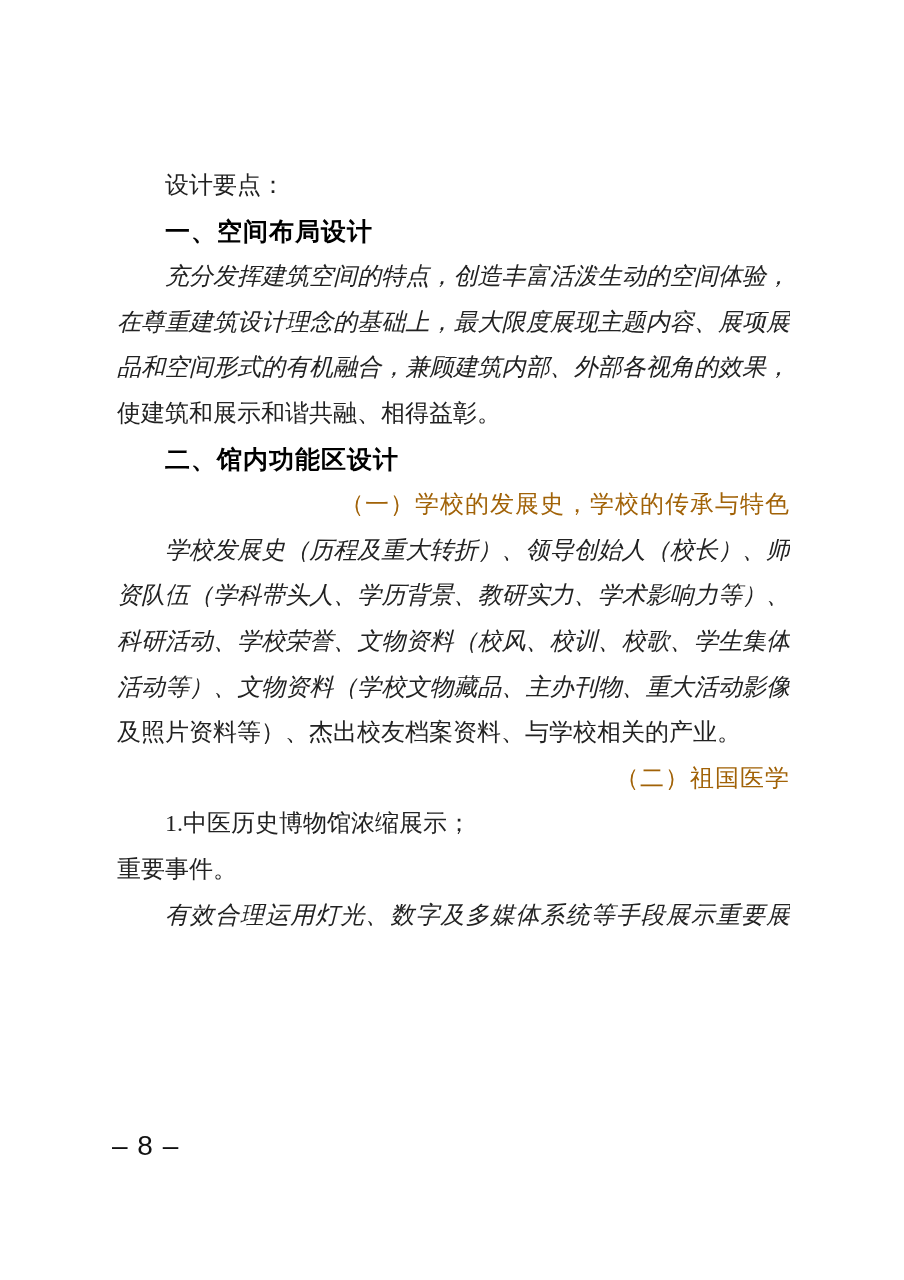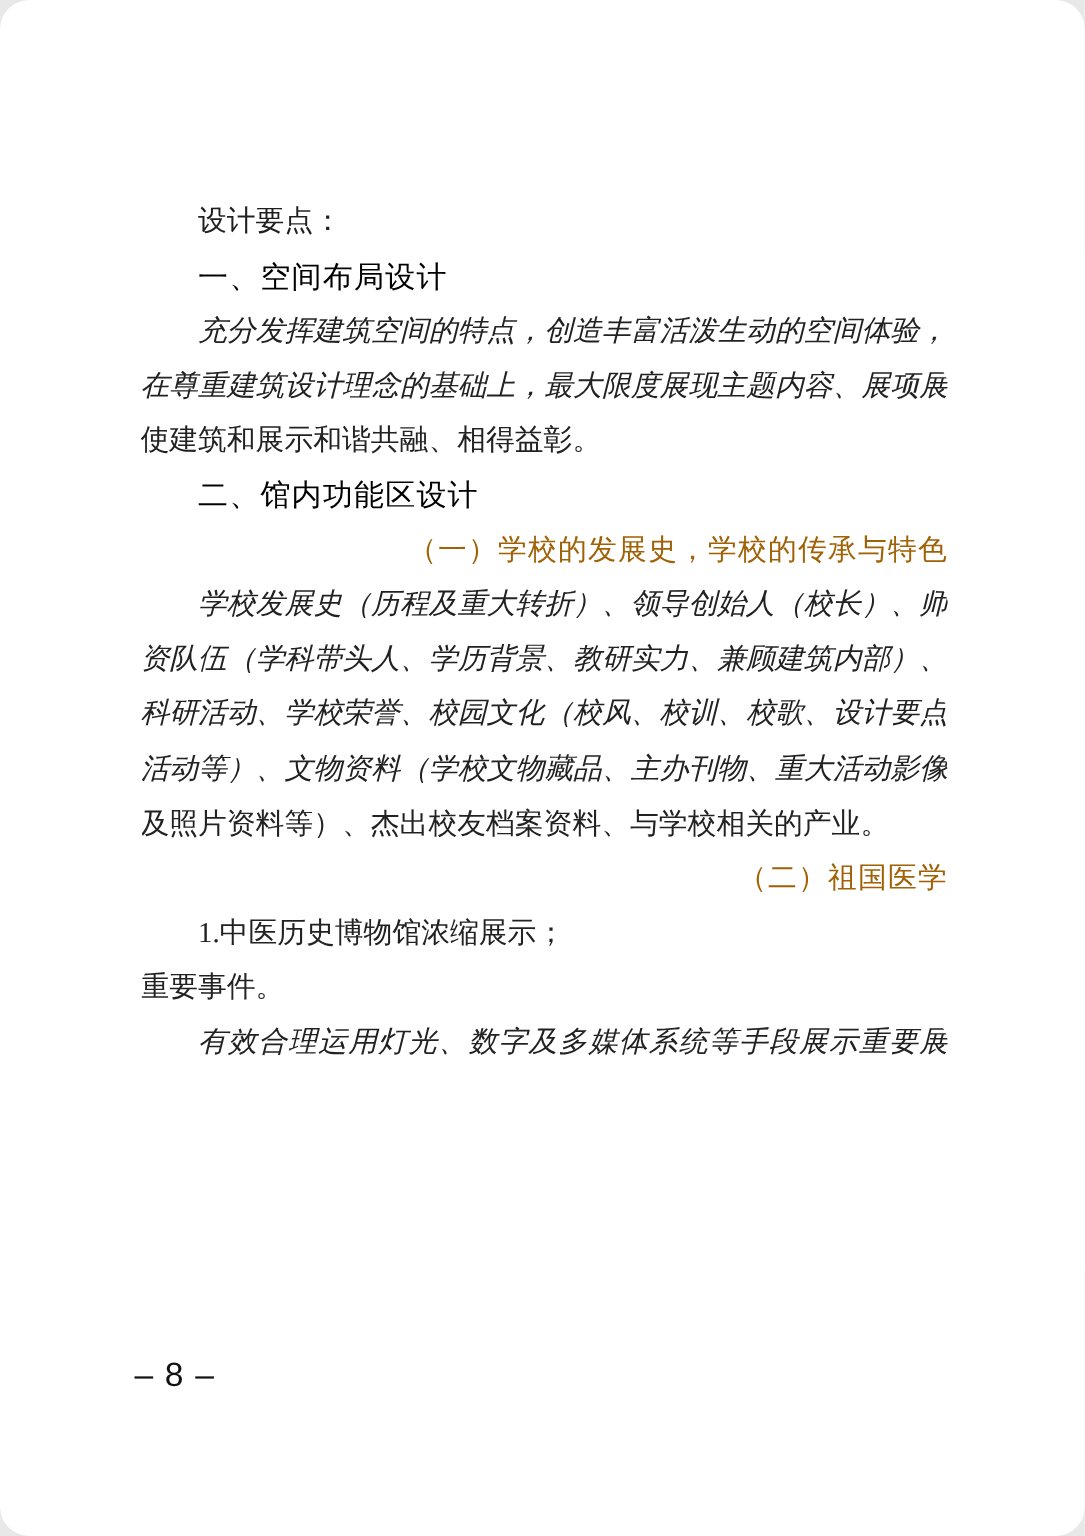--- a/index.html
+++ b/index.html
@@ -1,15 +1,15 @@
 <!DOCTYPE html>
 <html><head>
 <meta charset="utf-8">
 <style>
-  * { margin: 0; padding: 0; box-sizing: border-box; border-radius: 24px; }
+  * { margin: 0; padding: 0; box-sizing: border-box; }
   html, body { background: #e8e8e8; }
   body { font-family: "Liberation Serif", serif; }
 
   .page {
     position: relative;
     width: 904px;
     height: 1280px;
     background: #ffffff;
     margin: 0 auto;
     overflow: hidden;
@@ -39,21 +39,21 @@
   .stretch {
     text-align: justify;
     text-align-last: justify;
     text-justify: inter-character;
     font-style: italic;
   }
 
   
   .heading {
     font-family: "Liberation Sans", sans-serif;
-    font-weight: normal;
+    font-weight: bold;
     color: #000000;
     font-size: 25px;
     letter-spacing: 1px;
   }
 
   
   .subheading {
     color: #a16207;
     letter-spacing: 1px;
     text-align: right;
@@ -76,26 +76,27 @@
 </head>
 <body>
 
 <div class="page">
   <div class="content">
 
     <div class="line indent">设计要点：</div>
     <div class="line indent heading">一、空间布局设计</div>
     <div class="line indent stretch body-text">充分发挥建筑空间的特点，创造丰富活泼生动的空间体验，</div>
     <div class="line stretch body-text">在尊重建筑设计理念的基础上，最大限度展现主题内容、展项展</div>
+    <div class="line stretch body-text">品和空间形式的有机融合，兼顾建筑内部、外部各视角的效果，</div>
     <div class="line body-text">使建筑和展示和谐共融、相得益彰。</div>
     <div class="line indent heading">二、馆内功能区设计</div>
     <div class="line indent subheading">（一）学校的发展史，学校的传承与特色</div>
     <div class="line indent stretch body-text">学校发展史（历程及重大转折）、领导创始人（校长）、师</div>
-    <div class="line stretch body-text">资队伍（学科带头人、学历背景、教研实力、兼顾建筑内部）、</div>
-    <div class="line stretch body-text">科研活动、学校荣誉、校园文化（校风、校训、校歌、设计要点</div>
+    <div class="line stretch body-text">资队伍（学科带头人、学历背景、教研实力、学术影响力等）、</div>
+    <div class="line stretch body-text">科研活动、学校荣誉、文物资料（校风、校训、校歌、学生集体</div>
     <div class="line stretch body-text">活动等）、文物资料（学校文物藏品、主办刊物、重大活动影像</div>
     <div class="line body-text">及照片资料等）、杰出校友档案资料、与学校相关的产业。</div>
     <div class="line indent subheading">（二）祖国医学</div>
     <div class="line indent body-text">1.中医历史博物馆浓缩展示；</div>
     <div class="line body-text">重要事件。</div>
     <div class="line indent stretch body-text">有效合理运用灯光、数字及多媒体系统等手段展示重要展</div>
 
   </div>
 
   <div class="page-number">– 8 –</div>

